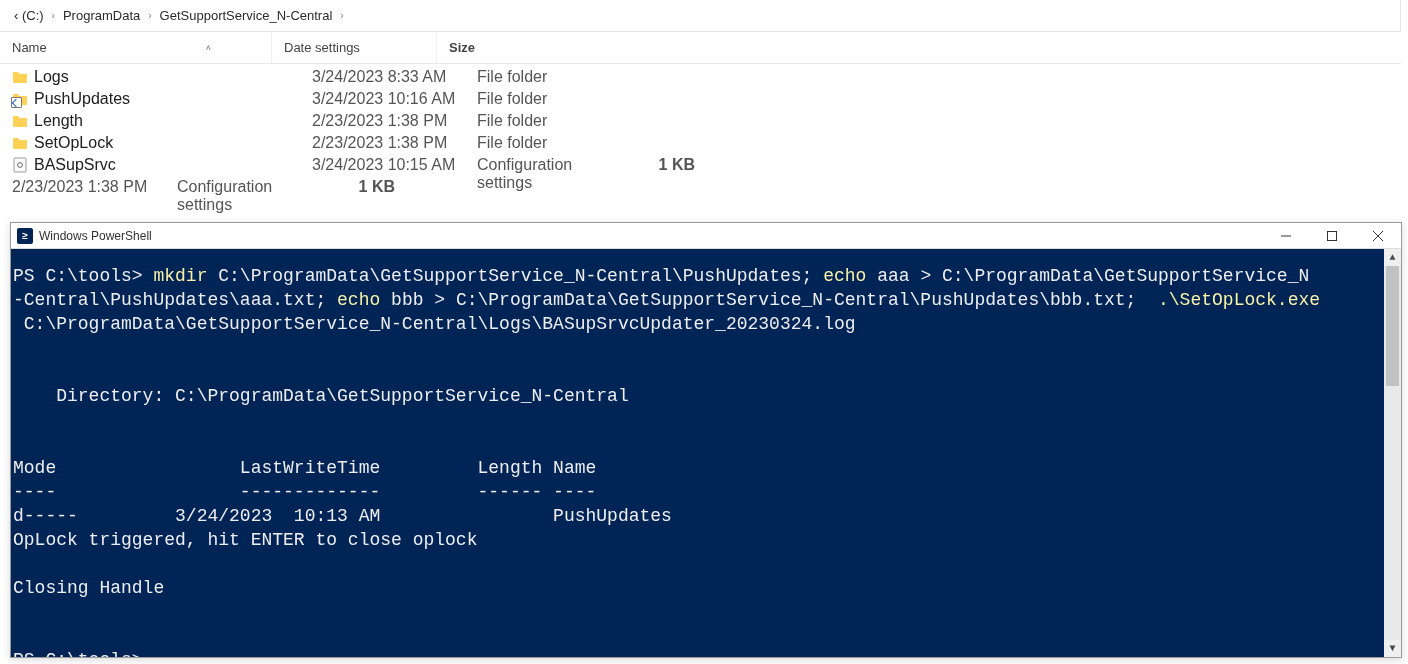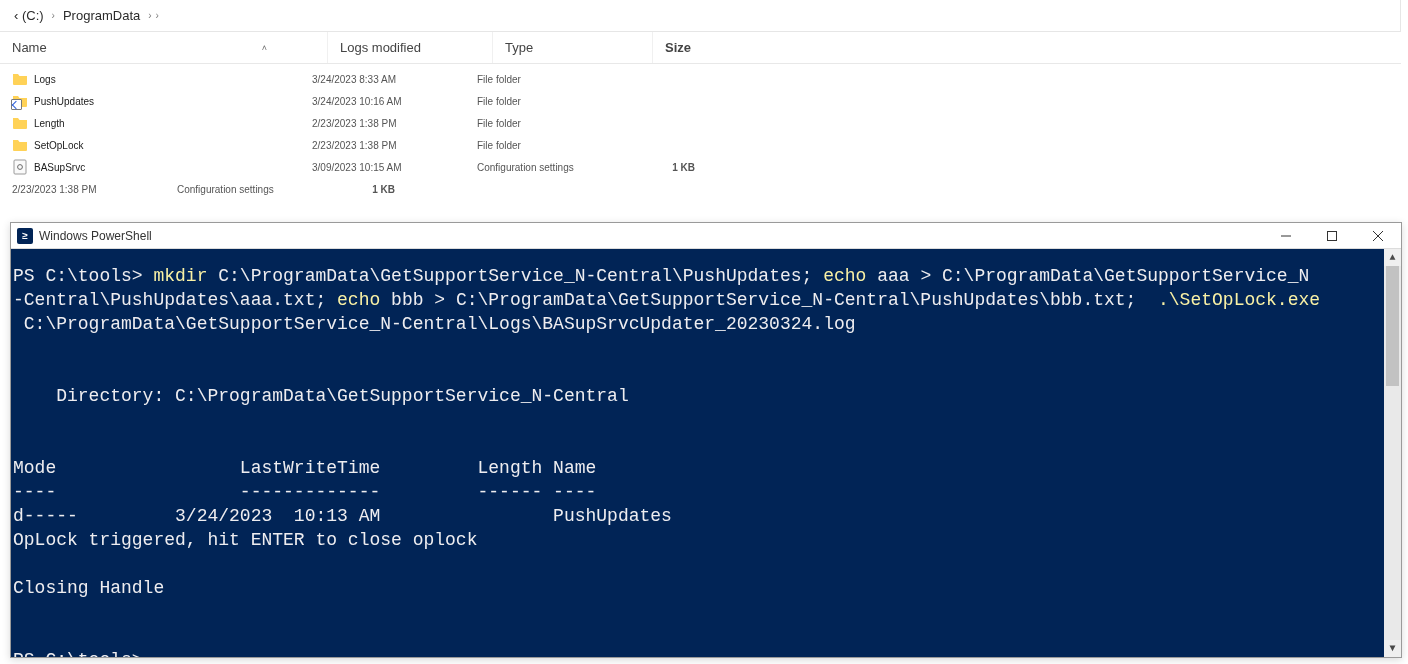--- a/index.html
+++ b/index.html
@@ -40,31 +40,31 @@
 
     .headers {
       display: flex;
       align-items: center;
       height: 32px;
       border-bottom: 1px solid #e8e8e8;
       color: #444;
       font-size: 13px;
       user-select: none;
     }
-    .col-name { width: 328px; padding-left: 12px; display:flex; align-items:center; border-right:1px solid #f0f0f0; height:100%; }
+    .col-name { width: 272px; padding-left: 12px; display:flex; align-items:center; border-right:1px solid #f0f0f0; height:100%; }
     .col-date { width: 165px; padding-left: 12px; display:flex; align-items:center; border-right:1px solid #f0f0f0; height:100%; }
     .col-type { width: 160px; padding-left: 12px; display:flex; align-items:center; border-right:1px solid #f0f0f0; height:100%; }
     .col-size { width: 70px;  padding-left: 12px; display:flex; align-items:center; justify-content:flex-start; height:100%;font-weight:bold; }
     .sort-caret { font-size:9px; color:#707070; margin-left:6px; }
 
     .rows { padding-top: 4px; }
     .row {
-      display: flex; align-items: center;
+      display: flex; align-items: flex-start;
       height: 22px;
-      font-size: 10px;
+      font-size: 16px;
     }
     .row .c-name { width: 300px; padding-left: 12px; display:flex; align-items:center; gap:6px; }
     .row .c-date { width: 165px; padding-left: 12px; color:#555; }
     .row .c-type { width: 160px; padding-left: 12px; color:#555; }
     .row .c-size { width: 70px;  padding-left: 12px; color:#555; text-align:right;font-weight:bold; }
 
     .ico { width:16px; height:16px; display:inline-flex; align-items:center; justify-content:center; }
     .ico-folder svg path { fill:#ffd257; }
     .ico-shortcut { position:relative; }
     .ico-shortcut svg path { fill:#ffd257; }
@@ -161,33 +161,31 @@
 </head>
 <body>
 
 <div class="explorer">
 
   <div class="breadcrumb">
     <span class="seg">‹ (C:)</span>
     <span class="chev">›</span>
     <span class="seg">ProgramData</span>
     <span class="chev">›</span>
+    <span class="seg">GetSupportService_N-Central</span>
     <span class="chev">›</span>
   </div>
 
   <div class="headers">
     <div class="col-name">
       <span>Name</span>
       <span class="sort-caret" style="margin-left:auto;margin-right:60px;">˄</span>
     </div>
     <div class="col-date">
-      <span>Logs modified</span>
-    </div>
-    <div class="col-type">
-      <span>Type</span>
+      <span>Date settings</span>
     </div>
     <div class="col-size">
       <span>Size</span>
     </div>
   </div>
 
   <div class="rows" id="file-rows">
       <div class="row">
         <div class="c-name">
           <span class="ico ico-folder">
@@ -243,21 +241,21 @@
       <div class="row">
         <div class="c-name">
           <span class="ico ico-config">
             <svg viewBox="0 0 16 16" width="16" height="16">
               <rect x="2" y="1" width="12" height="14" rx="1"></rect>
               <circle cx="8" cy="8" r="2.4"></circle>
             </svg>
           </span>
           <span>BASupSrvc</span>
         </div>
-        <div class="c-date"><span>3/09/2023 10:15 AM</span></div>
+        <div class="c-date"><span>3/24/2023 10:15 AM</span></div>
         <div class="c-type"><span>Configuration settings</span></div>
         <div class="c-size"><span>1 KB</span></div>
       </div>
       <div class="row">
         <div class="c-date"><span>2/23/2023 1:38 PM</span></div>
         <div class="c-type"><span>Configuration settings</span></div>
         <div class="c-size"><span>1 KB</span></div>
       </div>
     </div>
 </div>

